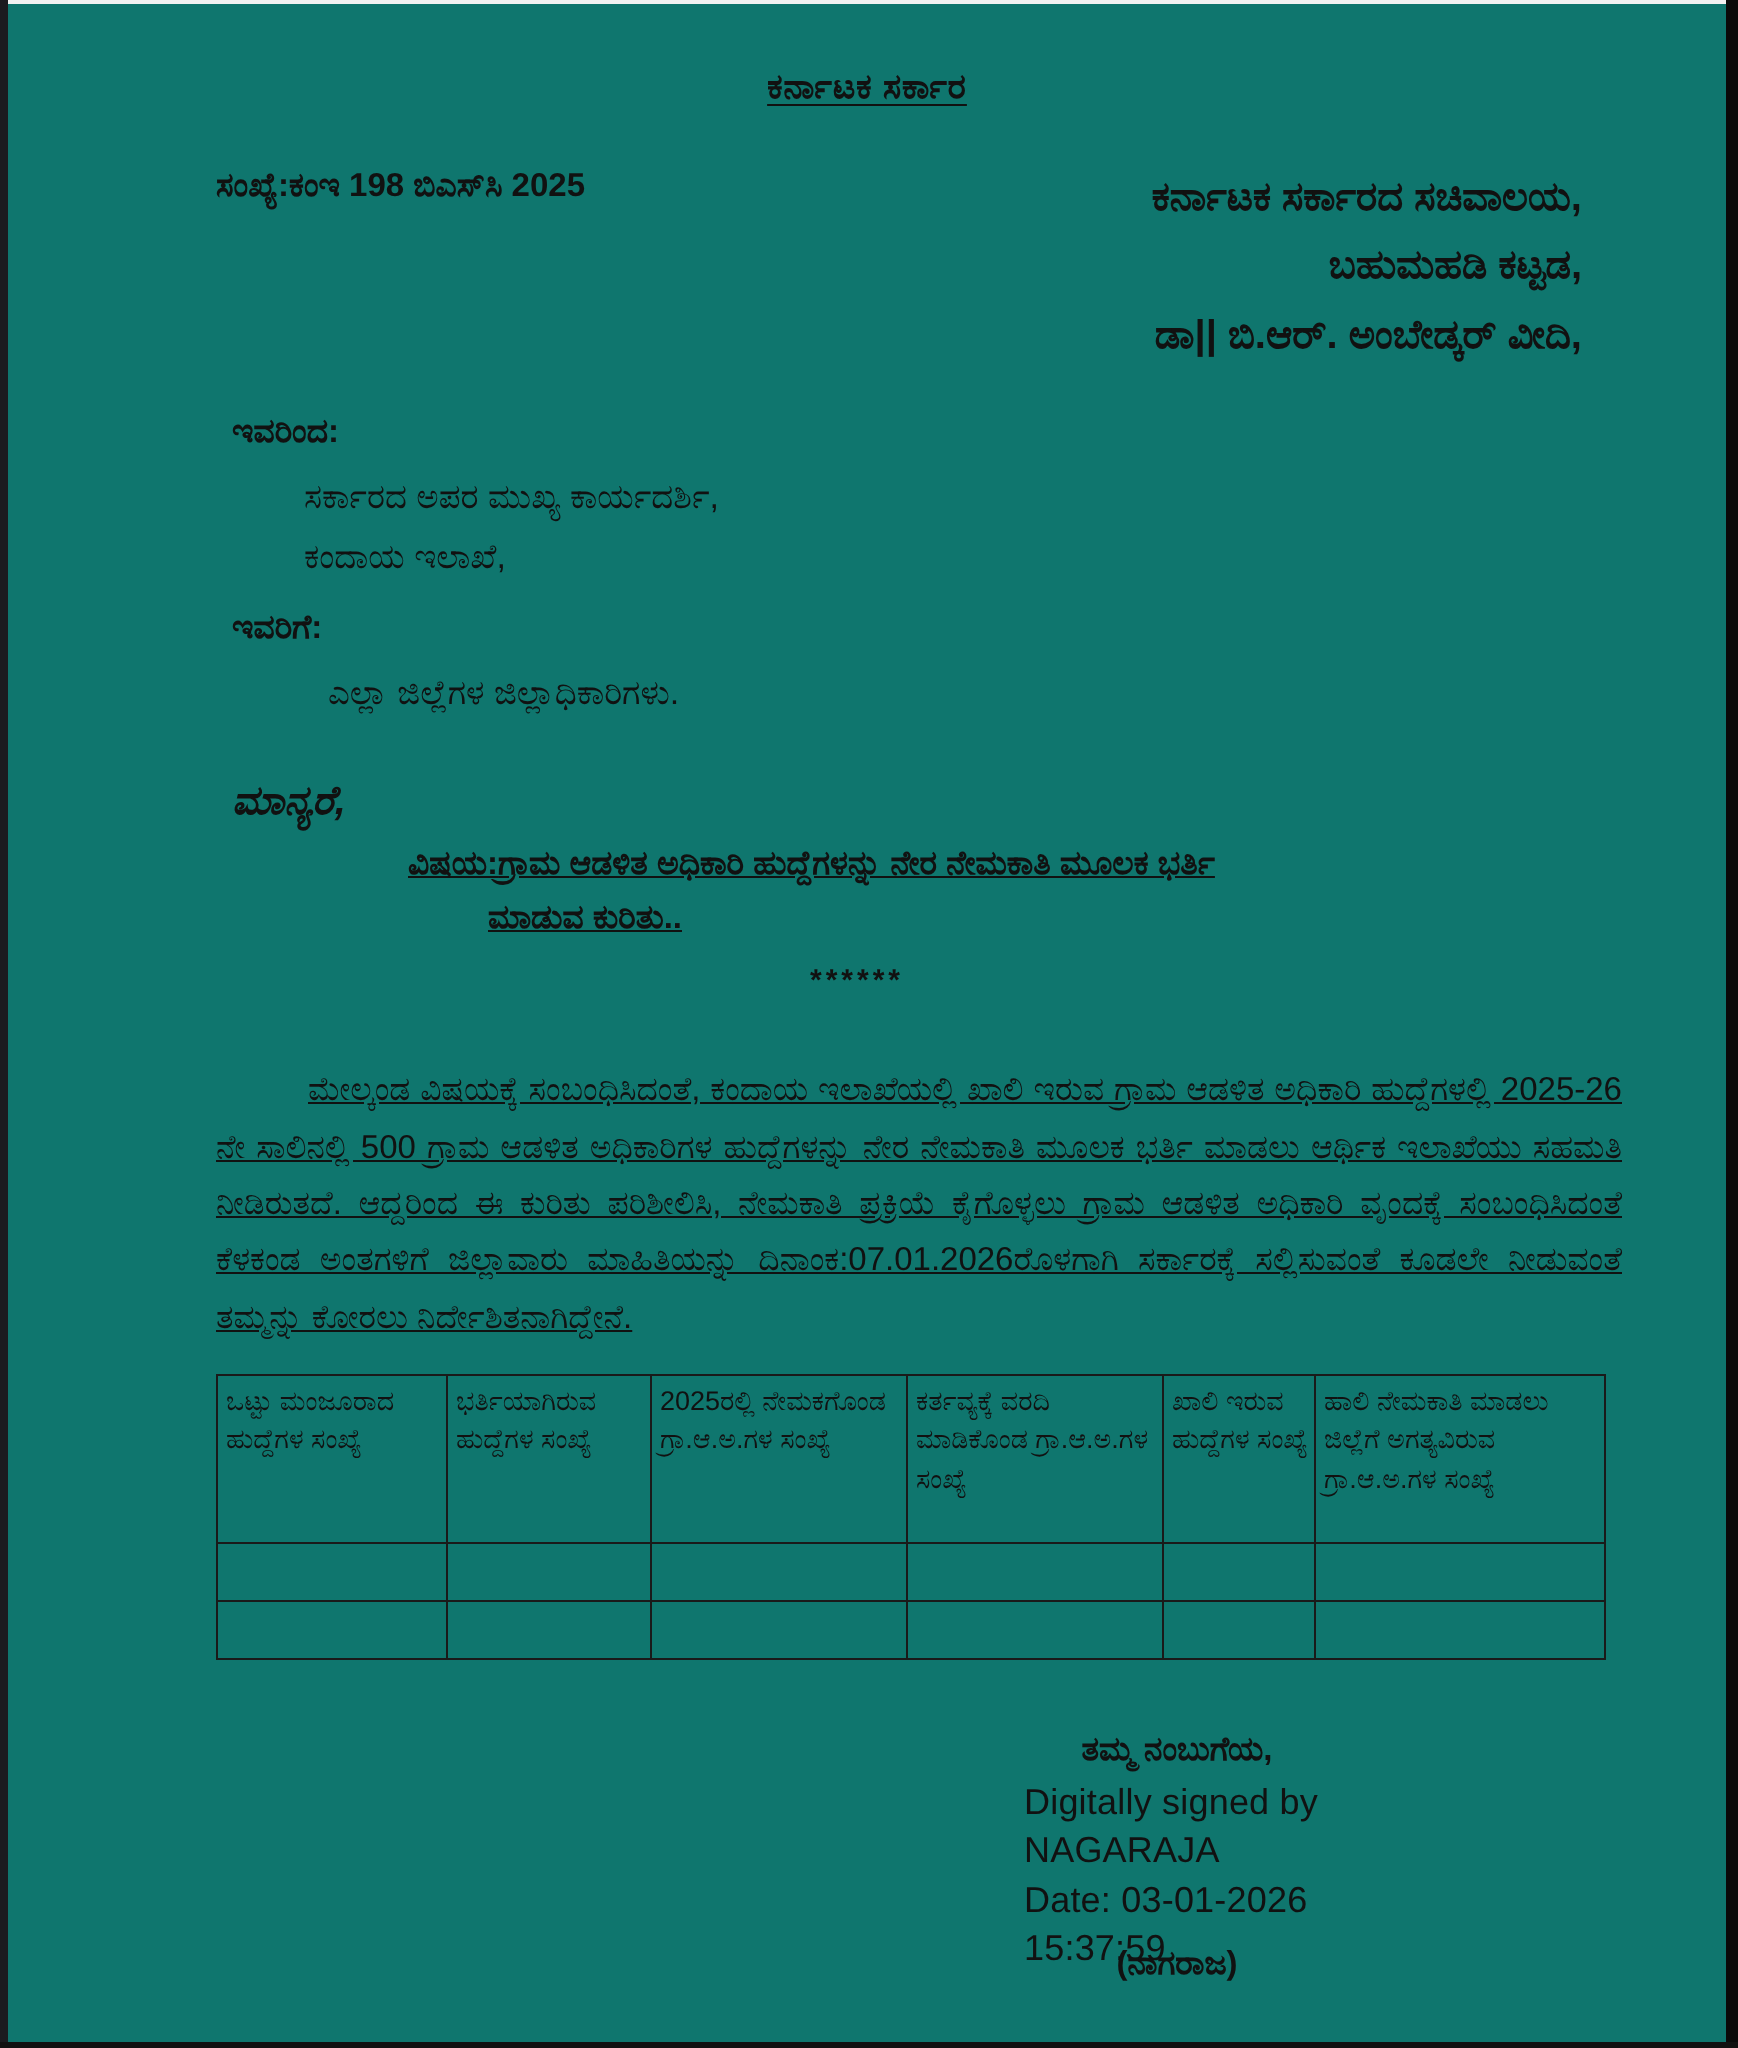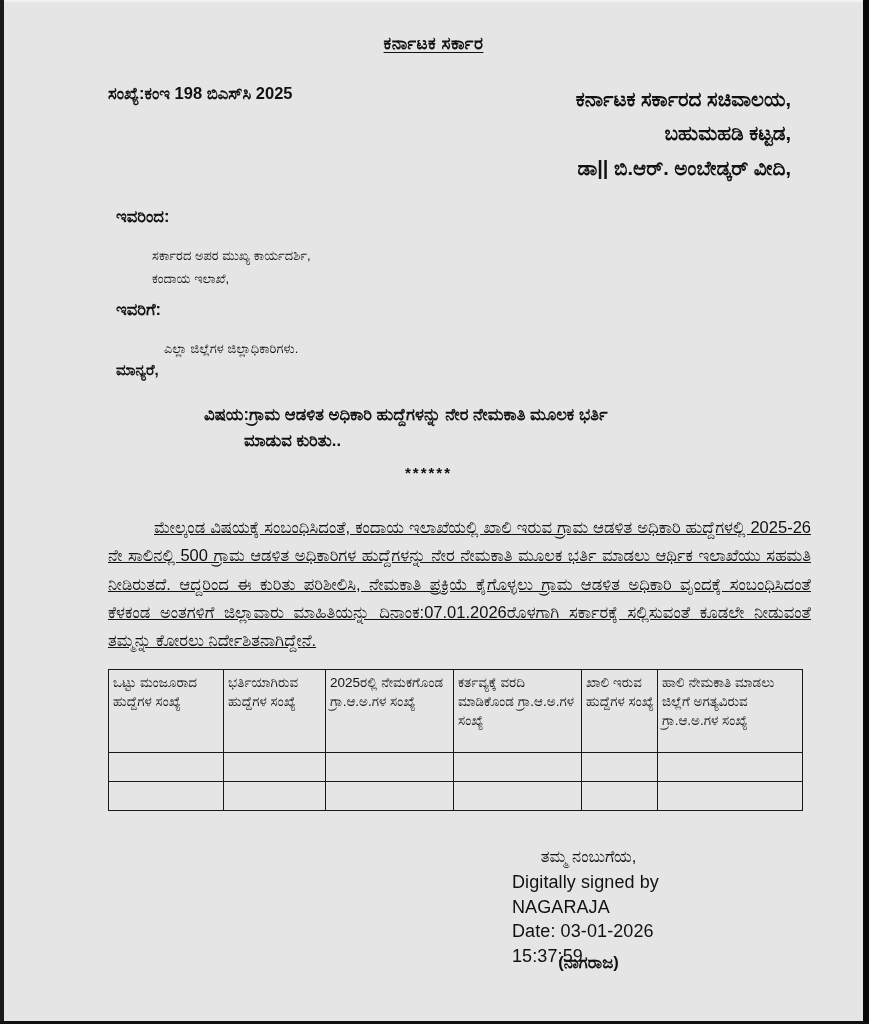--- a/index.html
+++ b/index.html
@@ -45,21 +45,21 @@
     width: 100%; height: 2px;
     background: #f2f2f2;
   }
 
   .sheet {
     position: absolute;
     left: 4px;
     top: 2px;
     right: 6px;
     bottom: 3px;
-    background: #e5e5e5;
+    background: #0f766e;
     padding: 0;
     box-sizing: border-box;
   }
 
   .content {
     position: relative;
     padding: 26px 44px 0 104px;
     color: #111111;
   }
 
@@ -100,42 +100,45 @@
   .party-label {
     font-size: 16.5px;
     font-weight: bold;
     margin-top: 22px;
     margin-left: 8px;
   }
   .party-label.to-label {
     margin-top: 10px;
   }
   .party-lines {
-    font-size: 13px;
+    font-size: 17px;
     line-height: 1.78;
     margin-left: 44px;
-    margin-top: 18px;
+    margin-top: 8px;
   }
   .party-lines.to-lines {
     margin-left: 56px;
   }
 
   .salutation {
-    font-size: 15px;
-    font-weight: bold;
+    font-size: 20px;
+    font-weight: bold;
+    margin-top: 28px;
     margin-left: 8px;
+    font-style: italic;
   }
 
   
   .subject-block {
-    margin-top: 22px;
+    margin-top: 6px;
     margin-left: 96px;
     font-size: 16.5px;
     font-weight: bold;
     line-height: 1.62;
+    text-decoration: underline;
   }
   .subject-label {
     font-weight: bold;
   }
   .subject-line2 {
     margin-left: 40px;
   }
 
   .stars {
     text-align: center;
@@ -205,20 +208,21 @@
   .sign-block {
     margin-top: 32px;
     text-align: center;
     padding-left: 250px;
     position: relative;
     font-size: 16.5px;
     line-height: 1.62;
   }
   .yours-truly {
     font-size: 16.5px;
+    font-weight: bold;
   }
   .digital-sig {
     position: relative;
     text-align: left;
     display: inline-block;
     margin-left: -6px;
     font-size: 18px;
     line-height: 1.36;
     color: #111111;
     letter-spacing: 0.1px;

